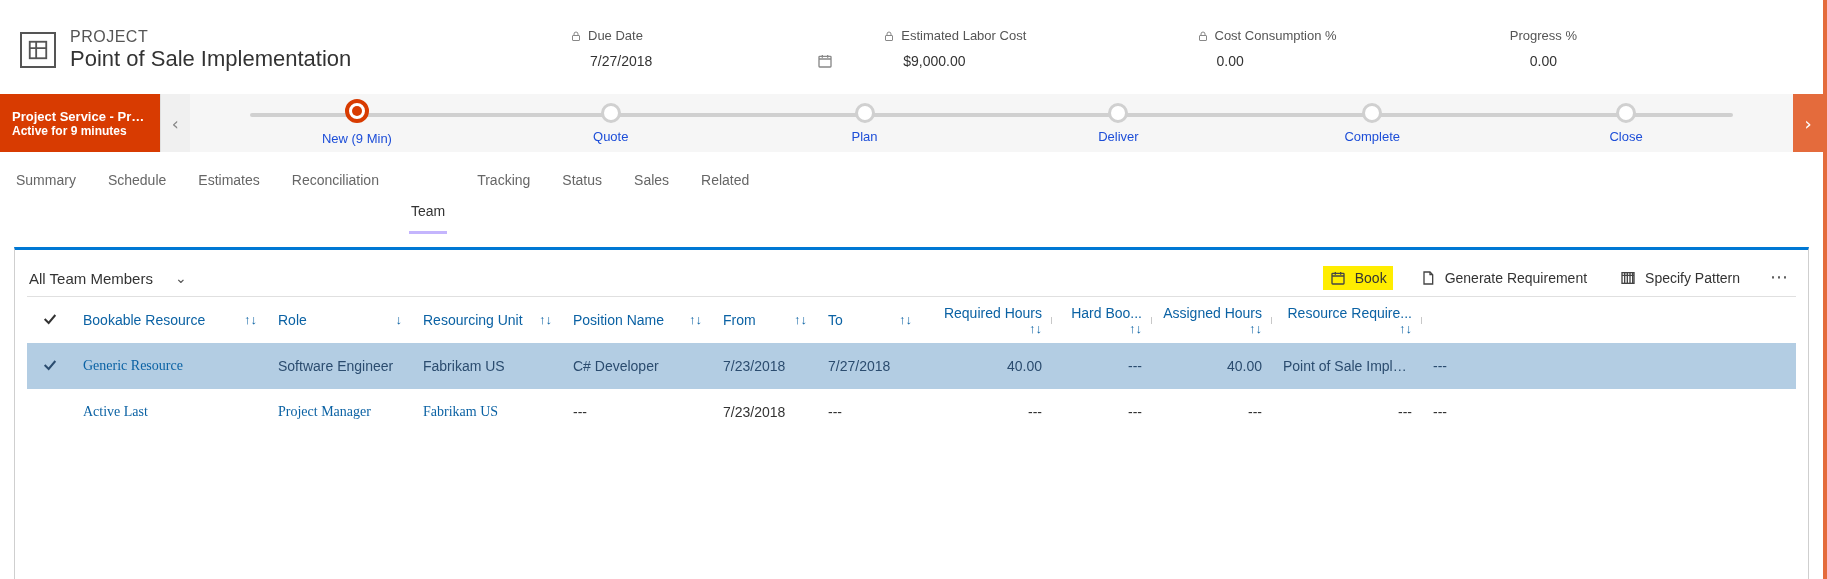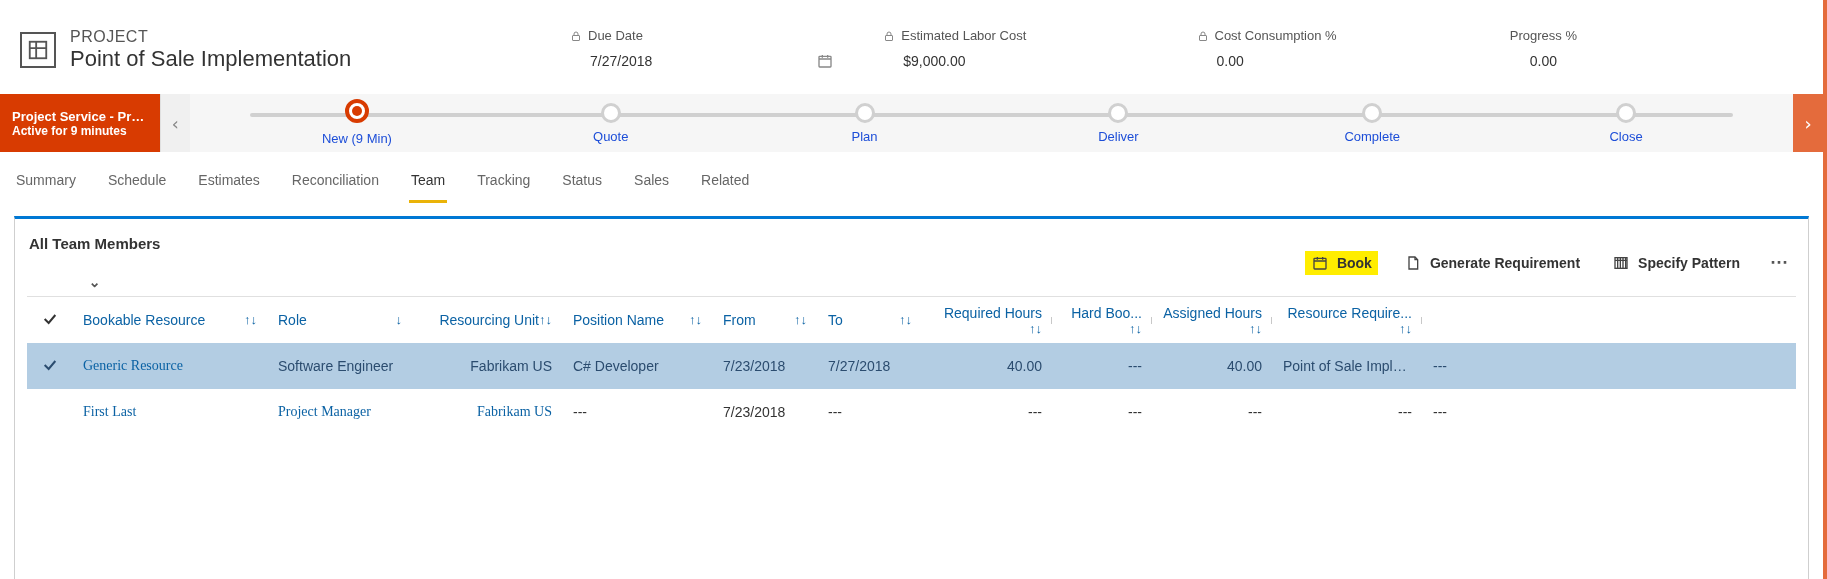--- a/index.html
+++ b/index.html
@@ -114,39 +114,39 @@
     width:10px; height:10px;
     margin:-5px 0 0 -5px;
     background:#d83b01;
     border-radius:50%;
   }
   .stage-label { font-size:13px; color:#1d4ed8;}
 
   
   .tabs { display:flex; padding: 14px 14px 0; gap:28px; border-bottom:1px solid transparent;}
   .tab { padding: 6px 2px 12px; font-size:14px; color:#666; cursor:pointer; }
-  .tab.active { color:#333; border-bottom:3px solid #eab308; font-weight:500;}
+  .tab.active { color:#333; border-bottom:3px solid #c4b5fd; font-weight:500;margin-top:31px;}
 
   
   .panel {
     margin: 12px 14px 14px;
     border:1px solid #cfcfcf;
     border-top:3px solid #0078d4;
     padding:12px 12px 180px;
   }
   .panel-header {
     display:flex;
     align-items:center;
     justify-content:space-between;
     padding:4px 2px 6px;
   }
-  .view-selector { display:flex; align-items:center; gap:22px; font-size:15px; font-weight:700; cursor:pointer;flex-direction:column;}
+  .view-selector { display:flex; align-items:center; gap:22px; font-size:15px; font-weight:400; cursor:pointer;}
   .view-selector .chev-down { font-size:14px; color:#555; }
 
-  .cmdbar { display:flex; align-items:flex-start; gap:20px;font-weight:bold;}
+  .cmdbar { display:flex; align-items:flex-start; gap:20px;}
   .cmd { display:flex; align-items:center; gap:8px; font-size:14px; color:#333; cursor:pointer; padding:4px 6px;}
   .cmd.highlight { background:#ffed00;}
   .cmd-icon { width:18px; height:16px; color:#444;}
   .more { font-size:18px; letter-spacing:2px; color:#555; cursor:pointer; padding:0 4px;}
 
   
   .grid { border-top:1px solid #e0e0e0;}
   .grid-header, .grid-row {
     display:flex;
     align-items:center;
@@ -168,21 +168,21 @@
   }
   .sort-icon { float:right; color:#0b62a4; font-size:13px; }
   .header-link { color:#0b62a4; cursor:pointer; }
   .link-cell { color:#0b62a4; cursor:pointer;font-family:Liberation Serif, serif;}
 
   
   .c0 { width:46px; text-align:center;}
   .c0 svg { width:16px; height:16px; color:#333;}
   .c1 { width:195px;}
   .c2 { width:145px;}
-  .c3 { width:150px;text-align:right;}
+  .c3 { width:150px;}
   .c4 { width:150px;}
   .c5 { width:105px;}
   .c6 { width:105px;}
   .c7 { width:130px; text-align:right;}
   .c8 { width:100px; text-align:right;}
   .c9 { width:120px; text-align:right;}
   .c10 { width:150px;text-align:right;}
   .c11 { flex:1;}
 </style>
 </head>
@@ -374,21 +374,21 @@
         <div class="cell c6">7/27/2018</div>
         <div class="cell c7">40.00</div>
         <div class="cell c8">---</div>
         <div class="cell c9">40.00</div>
         <div class="cell c10">Point of Sale Implem...</div>
         <div class="cell c11">---</div>
       </div>
 
       <div class="grid-row">
         <div class="cell c0"></div>
-        <div class="cell c1 link-cell">First Last</div>
+        <div class="cell c1 link-cell">Active Last</div>
         <div class="cell c2 link-cell">Project Manager</div>
         <div class="cell c3 link-cell">Fabrikam US</div>
         <div class="cell c4">---</div>
         <div class="cell c5">7/23/2018</div>
         <div class="cell c6">---</div>
         <div class="cell c7">---</div>
         <div class="cell c8">---</div>
         <div class="cell c9">---</div>
         <div class="cell c10">---</div>
         <div class="cell c11">---</div>

